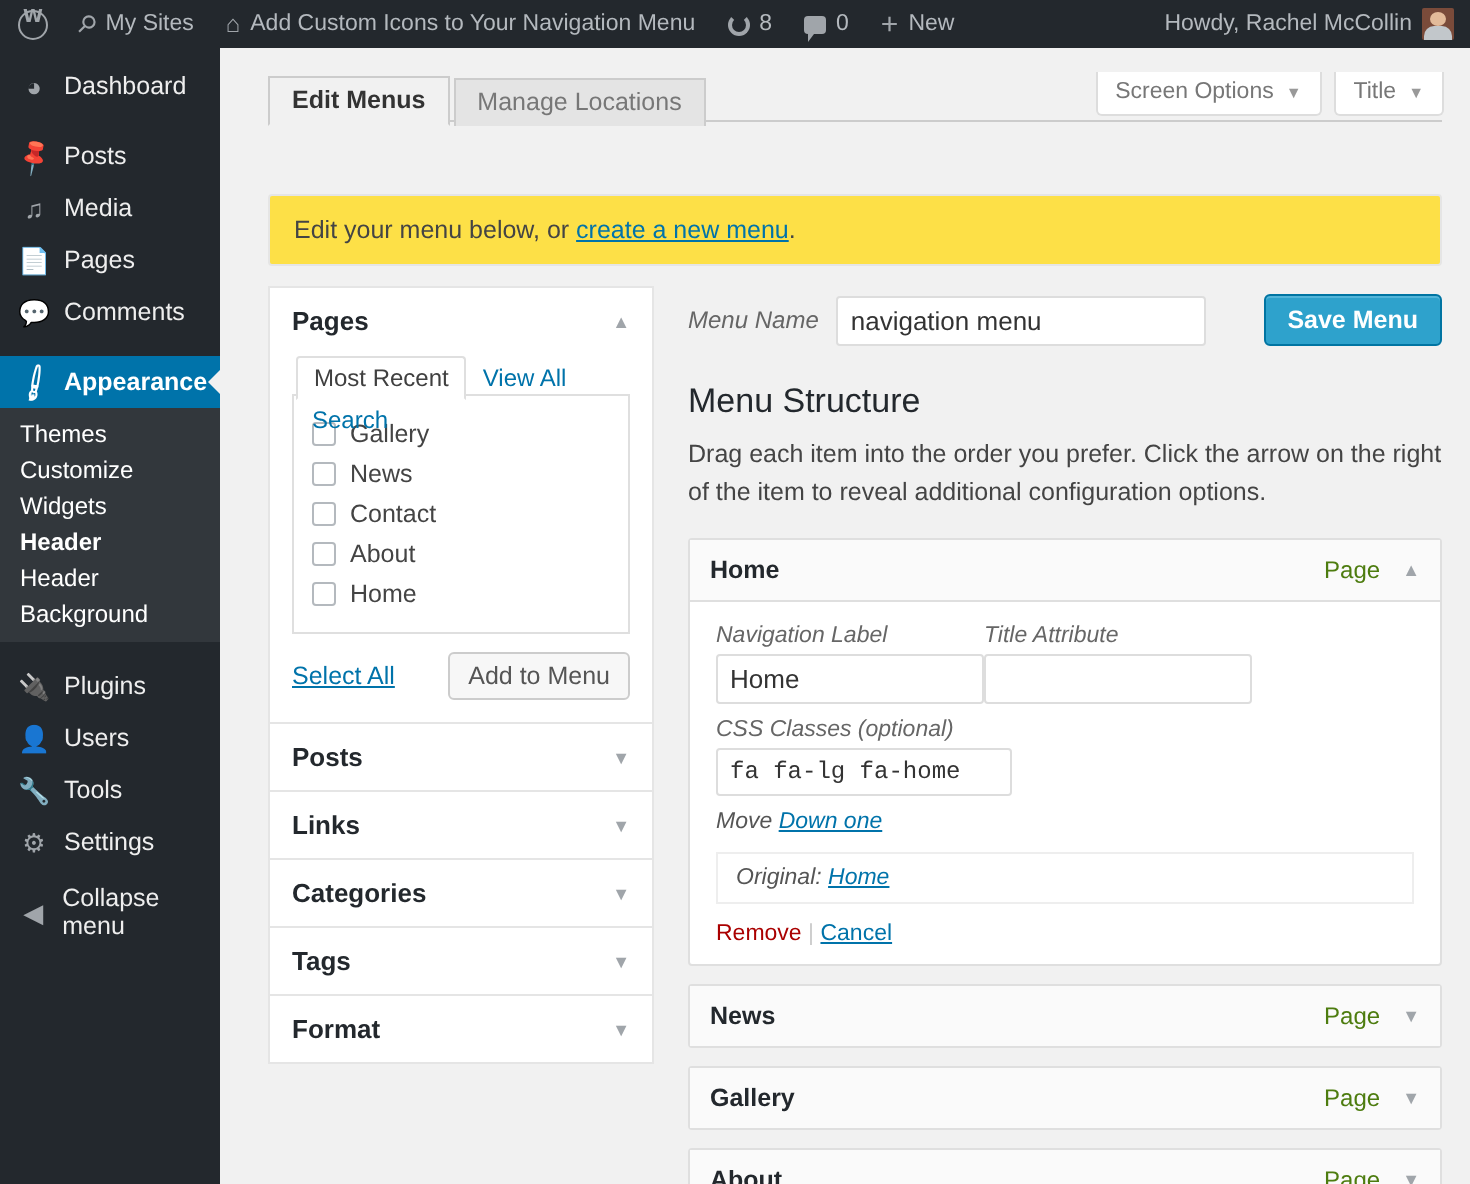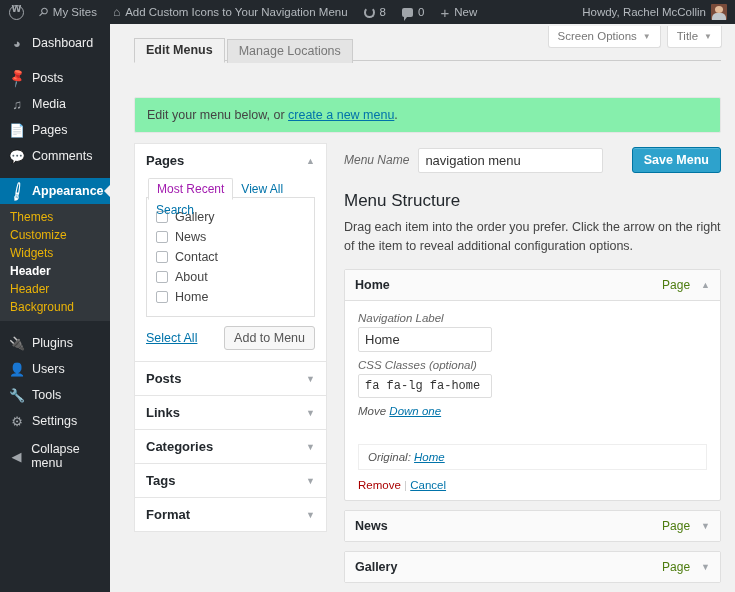--- a/index.html
+++ b/index.html
@@ -76,33 +76,33 @@
   .menu-top.current { background:#0073aa; color:#fff; font-weight:bold; }
   .menu-top.current .mt-ico { color:#fff; }
   .menu-top.current:after {
     content:""; position:absolute; right:-1px; top:50%; margin-top:-7px;
     border-top:7px solid transparent; border-bottom:7px solid transparent;
     border-right:7px solid #f1f1f1;
   }
   .menu-sep { height:9px; }
   #submenu { background:#32373c; padding:4px 0 5px 0; }
   .sub-item {
-    display:block; padding:2px 0 2px 10px; font-size:12px; color:#eab308;
+    display:block; padding:2px 0 2px 10px; font-size:12px; color:#ffffff;
   }
   .sub-item.current { color:#fff; font-weight:bold; }
   .pin { display:inline-block; transform:rotate(-35deg); }
 
   
   #content {
     position:absolute; top:24px; left:110px; width:625px; height:568px;
     background:#f1f1f1;
   }
 
   .screen-meta {
-    position:absolute; right:13px; top:2px; display:flex; gap:6px;
+    position:absolute; right:13px; top:12px; display:flex; gap:6px;
   }
   .meta-btn {
     background:#fff; border:1px solid #ddd; border-top:none;
     border-radius:0 0 3px 3px; padding:4px 9px 5px 9px;
     font-size:11.5px; color:#777;
     display:flex; align-items:center; gap:6px;
   }
   .caret-d { font-size:8px; color:#999; }
 
   .nav-tab-wrapper {
@@ -115,21 +115,21 @@
     font-size:12.5px; margin-right:2px; position:relative; top:0;
     vertical-align:bottom;
   }
   .nav-tab.active {
     background:#f1f1f1; color:#333; font-weight:bold;
     border-bottom:1px solid #f1f1f1;
   }
 
   .notice {
     position:absolute; left:24px; top:73px; width:587px;
-    background:#86efac; border:1px solid #e5e5e5; border-radius:2px;
+    background:#fde047; border:1px solid #e5e5e5; border-radius:2px;
     padding:10px 12px; font-size:12.5px; color:#444;
   }
   .notice a { color:#0073aa; }
 
   
   #leftcol { position:absolute; left:24px; top:119px; width:193px; }
   .box {
     background:#fff; border:1px solid #e5e5e5; border-top:none;
   }
   .box:first-child { border-top:1px solid #e5e5e5; }
@@ -140,21 +140,21 @@
   }
   .box-head .tri { color:#a0a5aa; font-size:9px; }
   .box-body { padding:0 11px 11px 11px; }
 
   .tabs-row { border-bottom:1px solid #dfdfdf; padding-left:2px; height:21px; }
   .ptab {
     display:inline-block; font-size:12px; color:#0073aa;
     padding:3px 8px 3px 8px; position:relative; top:1px;
   }
   .ptab.active {
-    color:#a21caf; background:#fff; border:1px solid #dfdfdf;
+    color:#404040; background:#fff; border:1px solid #dfdfdf;
     border-bottom:1px solid #fff; border-radius:2px 2px 0 0;
   }
   .tabpanel {
     border:1px solid #dfdfdf; border-top:none; padding:9px 8px 9px 9px;
     background:#fff;
   }
   .chk-row { display:flex; align-items:center; gap:7px; padding:3px 0; font-size:12.5px; }
   .chk {
     width:12px; height:12px; border:1px solid #b4b9be;
     background:#fff; border-radius:2px; display:inline-block;
@@ -196,21 +196,21 @@
   }
   .mi.open .mi-head { border-bottom:1px solid #dfdfdf; }
   .mi-type { margin-left:auto; font-weight:normal; color:#4d7c0f; font-size:12px; }
   .mi-tri { color:#a0a5aa; font-size:9px; margin-left:11px; }
   .mi-body { padding:11px 13px 9px 13px; }
   .fld-label { font-style:italic; color:#666; font-size:11.5px; display:block; margin-bottom:3px; }
   .fld-row { display:flex; }
   .fld { margin-bottom:7px; }
   .fi { width:134px; }
   .fi.mono { font-family:"Liberation Mono", monospace; font-size:12px; }
-  .move-row { font-size:11.5px; font-style:italic; color:#555; margin:4px 0 27px 0; }
+  .move-row { font-size:11.5px; font-style:italic; color:#555; margin:4px 0 9px 0; }
   .move-row a { font-style:italic; color:#0073aa; text-decoration:underline; }
   .orig {
     border:1px solid #eee; background:#fff; padding:6px 9px;
     font-size:11.5px; font-style:italic; color:#555; margin-bottom:9px;
   }
   .orig a { color:#0073aa; text-decoration:underline; font-style:italic; }
   .actions { font-size:11.5px; color:#ccc; }
   .rm { color:#a00; text-decoration:none; }
   .cx { color:#0073aa; text-decoration:underline; }
 </style>
@@ -415,24 +415,28 @@
         <span>Home</span>
         <span class="mi-type">Page</span>
         <span class="mi-tri">▲</span>
       </div>
       <div class="mi-body">
         <div class="fld-row">
           <div class="fld">
             <span class="fld-label">Navigation Label</span>
             <input class="txt fi" type="text" value="Home" style="">
           </div>
+          <div class="fld">
+            <span class="fld-label">Title Attribute</span>
+            <input class="txt fi" type="text" value="" style="">
+          </div>
         </div>
         <div class="fld">
           <span class="fld-label">CSS Classes (optional)</span>
-          <input class="txt fi mono" type="text" style="width: 134px;" value="fa fa-lg fa-home">
+          <input class="txt fi mono" type="text" style="width: 148px;" value="fa fa-lg fa-home">
         </div>
         <div class="move-row">
           <span>Move</span>
           <a href="#">Down one</a>
         </div>
         <div class="orig">
           <span>Original:</span>
           <a href="#">Home</a>
         </div>
         <div class="actions">

